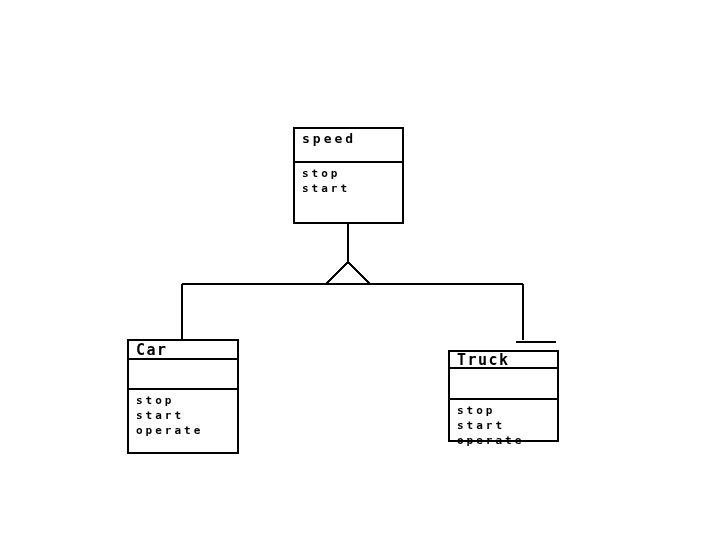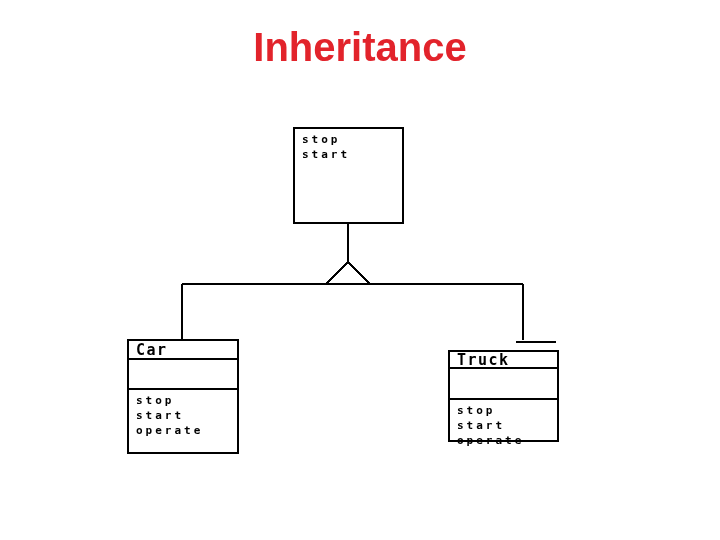--- a/index.html
+++ b/index.html
@@ -78,40 +78,42 @@
 
   .box-truck { left: 448px; top: 350px; width: 111px; height: 92px; }
   .box-truck .uml-header { height: 17px; }
   .box-truck .uml-attrs  { height: 31px; }
 </style>
 </head>
 <body>
 
 <div class="slide">
 
-  <div class="title">Inheritance</div>
 
   <svg class="connectors" viewBox="0 0 720 540" shape-rendering="crispEdges">
 
     <line x1="348" y1="223" x2="348" y2="264" stroke="#000000" stroke-width="2"></line>
 
     <line x1="182" y1="284" x2="523" y2="284" stroke="#000000" stroke-width="2"></line>
 
     <line x1="182" y1="284" x2="182" y2="340" stroke="#000000" stroke-width="2"></line>
 
     <line x1="523" y1="284" x2="523" y2="340" stroke="#000000" stroke-width="2"></line>
 
     <polygon points="348,262 326,284 370,284" fill="#ffffff" stroke="#000000" stroke-width="1.5"></polygon>
 
     <line x1="367" y1="149" x2="401" y2="149" stroke="#000000" stroke-width="1.5"></line>
     <line x1="177" y1="344" x2="236" y2="344" stroke="#000000" stroke-width="1.5"></line>
     <line x1="516" y1="342" x2="556" y2="342" stroke="#000000" stroke-width="1.5"></line>
   </svg>
 
   <div class="uml-box box-vehicle">
+    <div class="uml-attrs">
+      <div>speed</div>
+    </div>
     <div class="uml-methods">
       <div>stop</div>
       <div>start</div>
     </div>
   </div>
 
   <div class="uml-box box-car">
     <div class="uml-header">Car</div>
     <div class="uml-attrs"></div>
     <div class="uml-methods">

